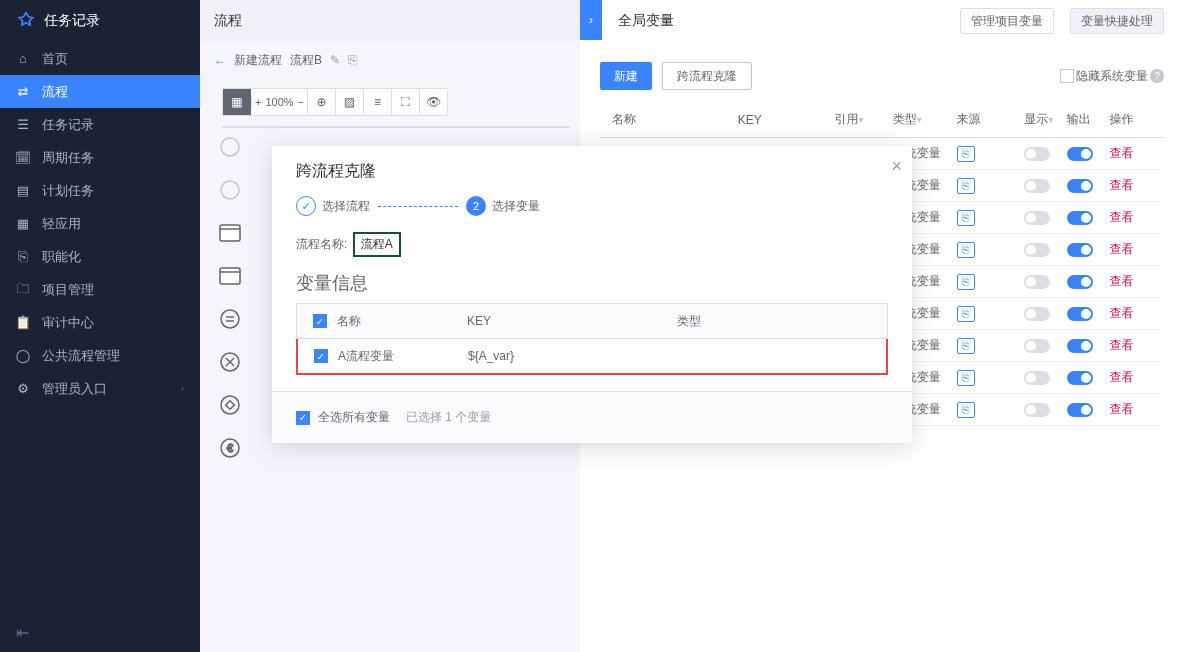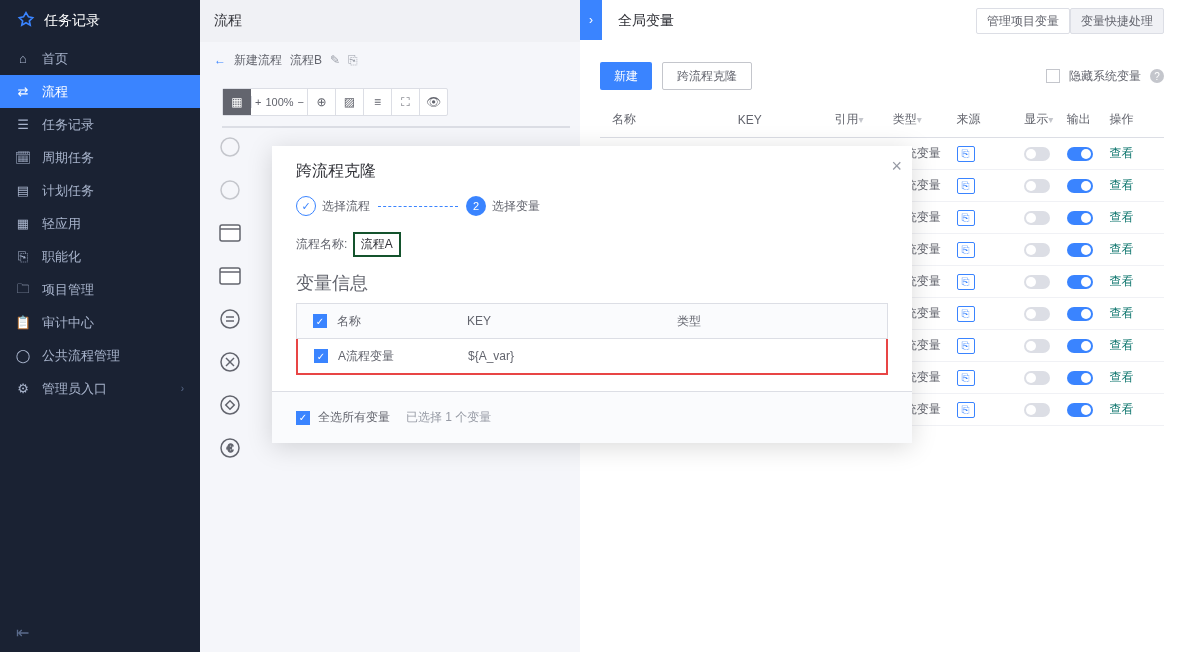--- a/index.html
+++ b/index.html
@@ -27,49 +27,49 @@
     .tb-btn:first-child { border-left: none; background: #63656e; color: #fff; }
     .tb-zoom { width: 56px; display: flex; align-items: center; justify-content: center; gap: 4px; font-size: 11px; color: #63656e; border-left: 1px solid #dcdee5; padding: 0 4px; }
     .node-rail { position: absolute; left: 0; top: 55px; width: 40px; display: flex; flex-direction: column; gap: 15px; align-items: center; z-index: 2; }
     .node-ic { width: 28px; height: 28px; display: flex; align-items: center; justify-content: center; color: #c4c6cc; cursor: grab; }
     .canvas { position: absolute; left: 12px; top: 48px; right: 0; bottom: 0; background: #fff; border: 1px solid #dcdee5; }
     
     
     .right-panel { position: absolute; left: 580px; top: 0; width: 604px; height: 652px; background: #fff; }
     .collapse-tab { position: absolute; left: 0; top: 0; width: 22px; height: 40px; background: #3a84ff; color: #fff; display: flex; align-items: center; justify-content: center; cursor: pointer; font-size: 12px; }
     .rp-header { height: 42px; display: flex; align-items: center; padding: 0 20px 0 38px; font-size: 14px; color: #313238; }
-    .rp-header-actions { margin-left: auto; display: flex; gap: 0; border-radius: 13px; }
+    .rp-header-actions { margin-left: auto; display: flex; gap: 16px; border-radius: 13px; }
     .rp-hbtn { height: 26px; padding: 0 10px; border: 1px solid #dcdee5; background: #fff; font-size: 12px; color: #63656e; cursor: pointer; border-radius: 2px; }
     .rp-hbtn.hl { background: #f0f1f5; }
     .rp-tabs { padding: 20px 20px 12px; display: flex; gap: 10px; align-items: center; }
     .rp-tab { height: 28px; padding: 0 14px; font-size: 12px; cursor: pointer; display: flex; align-items: center; border-radius: 2px; }
     .rp-tab.primary { background: #3a84ff; color: #fff; text-align: right; }
     .rp-tab.secondary { border: 1px solid #c4c6cc; color: #63656e; }
-    .hide-sys { margin-left: auto; display: flex; align-items: center; gap: 9px; font-size: 12px; color: #63656e; }
+    .hide-sys { margin-left: auto; display: flex; align-items: center; gap: 2px; font-size: 12px; color: #63656e; }
     .hide-sys .cb { width: 14px; height: 14px; border: 1px solid #c4c6cc; }
     .help-ic { width: 14px; height: 14px; border-radius: 50%; background: #c4c6cc; color: #fff; font-size: 10px; display: flex; align-items: center; justify-content: center; }
     
     .var-table { margin: 0 20px; }
     .var-thead { height: 36px; display: flex; align-items: center; padding: 0 12px; font-size: 12px; color: #63656e; border-bottom: 1px solid #dcdee5; }
     .col-name { width: 130px; }
     .col-key { width: 100px; }
     .col-ref { width: 60px; }
     .col-type { width: 66px; }
     .col-src { width: 70px; display: flex; align-items: center; gap: 4px; }
     .col-disp { width: 44px; }
     .col-out { width: 44px; }
     .col-act { width: 44px; }
     .filter-ic { color: #c4c6cc; font-size: 10px; }
     .var-row { height: 32px; display: flex; align-items: center; padding: 0 12px; font-size: 12px; color: #63656e; border-bottom: 1px solid #f0f1f5; }
     .src-badge { width: 18px; height: 16px; border: 1px solid #3a84ff; color: #3a84ff; font-size: 10px; display: flex; align-items: center; justify-content: center; border-radius: 2px; }
     .toggle { width: 26px; height: 14px; border-radius: 7px; background: #dcdee5; position: relative; cursor: pointer; }
     .toggle.on { background: #3a84ff; }
     .toggle::after { content: ''; position: absolute; width: 10px; height: 10px; border-radius: 50%; background: #fff; top: 2px; left: 2px; }
     .toggle.on::after { left: 14px; }
-    .link { color: #0f766e; cursor: pointer; }
+    .link { color: #be185d; cursor: pointer; }
     
     
     .modal-overlay { position: absolute; inset: 0; background: rgba(0,0,0,0); z-index: 100; }
     .modal { position: absolute; left: 272px; top: 146px; width: 640px; background: #fff; box-shadow: 0 4px 24px rgba(0,0,0,.15); }
     .modal-head { height: 50px; display: flex; align-items: center; padding: 0 24px; font-size: 16px; color: #313238; position: relative; }
     .modal-close { position: absolute; right: 10px; top: 10px; color: #979ba5; cursor: pointer; font-size: 18px; }
     .modal-body { padding: 0 24px 16px; }
     .steps { display: flex; align-items: center; gap: 8px; margin-bottom: 16px; }
     .step { display: flex; align-items: center; gap: 6px; font-size: 12px; color: #63656e; }
     .step-circ { width: 20px; height: 20px; border-radius: 50%; display: flex; align-items: center; justify-content: center; font-size: 11px; }

